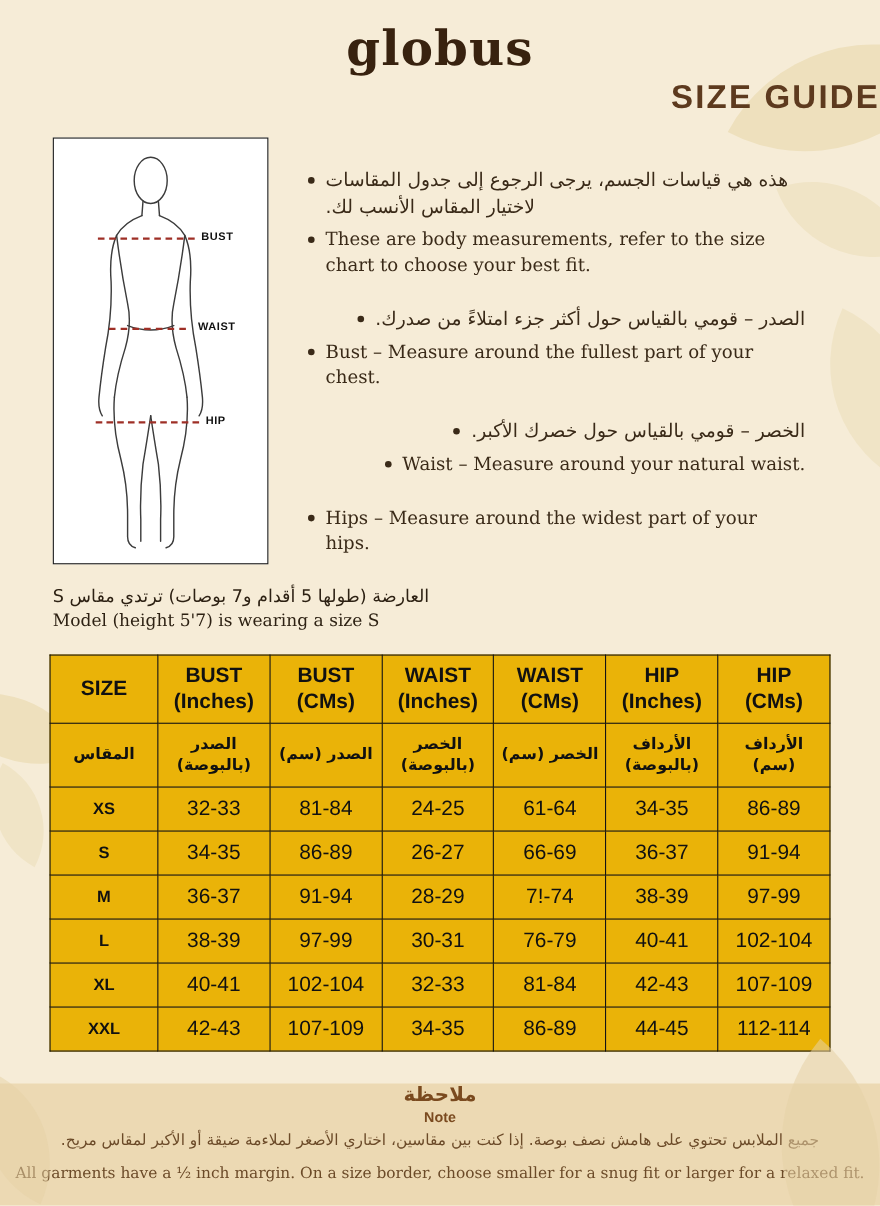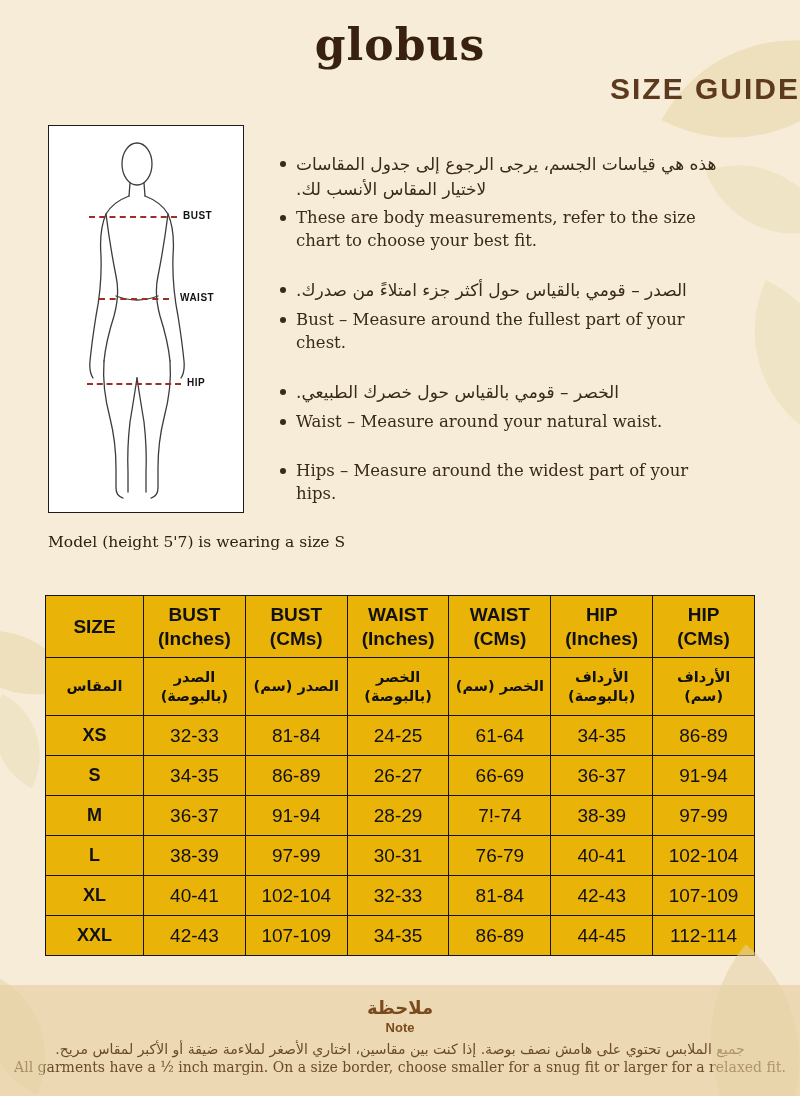--- a/index.html
+++ b/index.html
@@ -51,21 +51,21 @@
   }
   .measure-label.bust{left:134px;top:84px;}
   .measure-label.waist{left:131px;top:166px;}
   .measure-label.hip{left:138px;top:251px;}
 
   
   .instructions{
     position:absolute;left:280px;top:152px;width:452px;
     display:flex;flex-direction:column;gap:26px;
   }
-  .instr-group{display:flex;flex-direction:column;gap:5px;}
+  .instr-group{display:flex;flex-direction:column;gap:5px;align-items:flex-end;}
   .instr-line{display:flex;align-items:flex-start;gap:10px;}
   .bullet{
     width:6px;height:6px;border-radius:50%;background:#3a2a18;
     margin-top:9px;flex:0 0 6px;
   }
   .instr-ar{
     direction:rtl;text-align:left;
     font-size:17px;color:#3a2a18;line-height:1.45;
     font-family:"DejaVu Sans",sans-serif;
   }
@@ -91,35 +91,35 @@
     border-collapse:collapse;background:#eab308;table-layout:fixed;
   }
   .size-table th,.size-table td{
     border:1px solid #141414;text-align:center;vertical-align:middle;
     color:#111;padding:2px 3px;box-sizing:border-box;
   }
   .size-table col.c-size{width:98px;}
   .th-en{height:62px;font-size:19px;font-weight:bold;line-height:1.25;}
   .th-ar{height:58px;font-size:14.5px;font-weight:bold;direction:rtl;
          font-family:"DejaVu Sans",sans-serif;line-height:1.3;}
-  .td-size{height:40px;font-size:18px;font-weight:bold;}
+  .td-size{height:40px;font-size:15px;font-weight:bold;}
   .td-val{height:40px;font-size:19px;}
 
   
   .note-band{
     position:absolute;left:0;top:985px;width:800px;height:111px;
     background:#ecd9b3;z-index:1;
   }
-  .note-inner{position:relative;z-index:3;text-align:center;padding-top:12px;}
+  .note-inner{position:relative;z-index:3;text-align:center;padding-top:0;}
   .note-title-ar{font-size:18px;font-weight:bold;color:#7a4a1f;
                  font-family:"DejaVu Sans",sans-serif;}
   .note-title-en{font-size:13px;font-weight:bold;color:#7a4a1f;margin-top:2px;}
   .note-body-ar{direction:rtl;font-size:14px;color:#6b4a28;margin-top:6px;
                 font-family:"DejaVu Sans",sans-serif;}
-  .note-body-en{font-size:14px;color:#6b4a28;margin-top:2px;
+  .note-body-en{font-size:14px;color:#6b4a28;margin-top:14px;
                 font-family:"DejaVu Serif",serif;}
 </style>
 </head>
 <body>
 
 <div class="page">
 
   <div class="leaf l1"></div>
   <div class="leaf l2"></div>
   <div class="leaf l3"></div>
@@ -178,38 +178,39 @@
         </div>
         <div class="instr-line">
           <span class="bullet"></span>
           <span class="instr-en">Bust – Measure around the fullest part of your chest.</span>
         </div>
       </div>
 
       <div class="instr-group">
         <div class="instr-line">
           <span class="bullet"></span>
-          <span class="instr-ar" dir="rtl">الخصر – قومي بالقياس حول خصرك الطبيعي.</span>
+          <span class="instr-ar" dir="rtl">الخصر – قومي بالقياس حول خصرك الأكبر.</span>
         </div>
         <div class="instr-line">
           <span class="bullet"></span>
           <span class="instr-en">Waist – Measure around your natural waist.</span>
         </div>
       </div>
 
       <div class="instr-group">
         <div class="instr-line">
           <span class="bullet"></span>
           <span class="instr-en">Hips – Measure around the widest part of your hips.</span>
         </div>
       </div>
 
     </div>
 
     <div class="model-note">
+      <div class="ar" dir="rtl">العارضة (طولها 5 أقدام و7 بوصات) ترتدي مقاس S</div>
       <div class="en">Model (height 5'7) is wearing a size S</div>
     </div>
 
     <table class="size-table">
       <colgroup>
         <col class="c-size">
           <col>
           <col>
           <col>
           <col>

